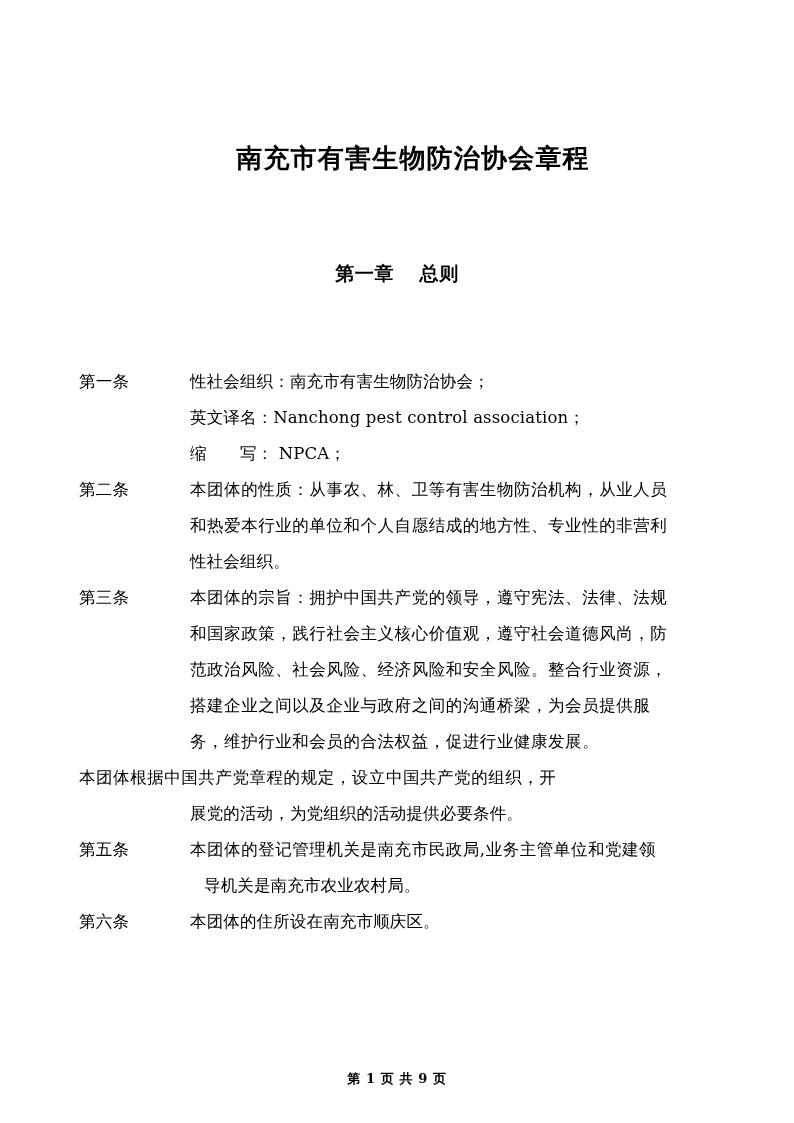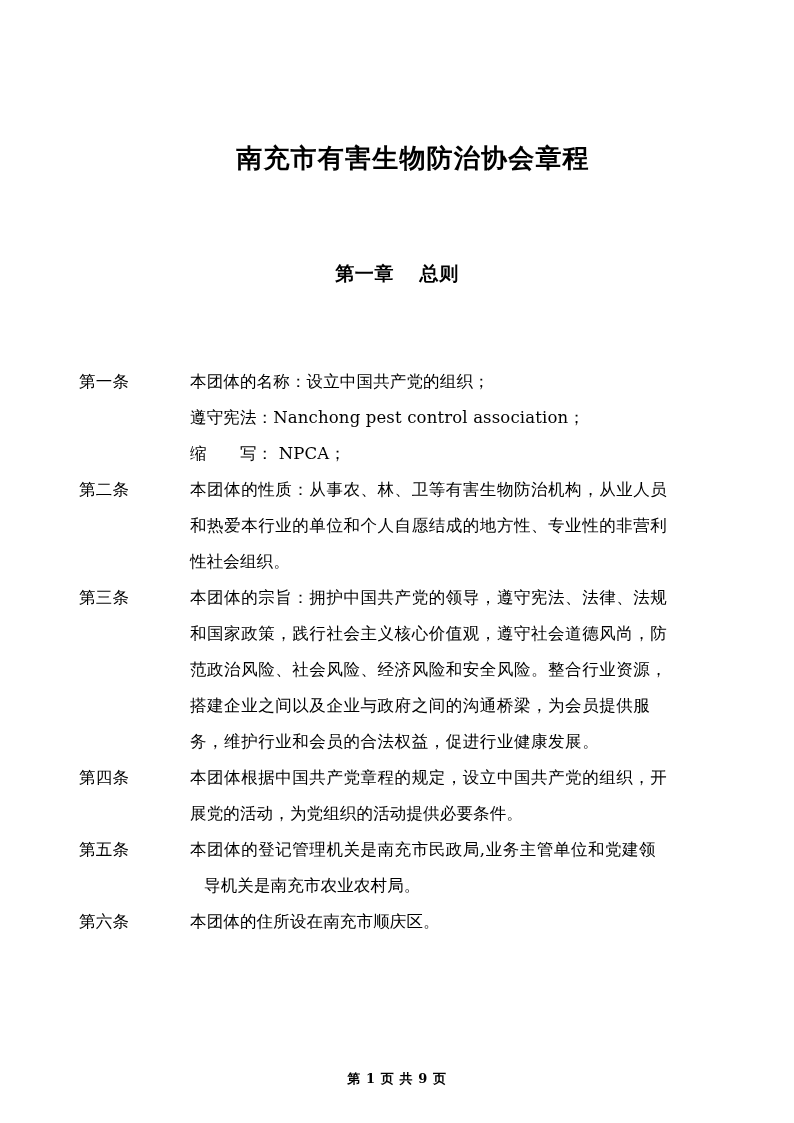--- a/index.html
+++ b/index.html
@@ -132,27 +132,27 @@
   <div class="doc-title">南充市有害生物防治协会章程</div>
 
   <div class="chapter-heading">第一章　 总则</div>
 
   <div class="body-block">
 
     <div class="article">
       <div class="article-row">
         <span class="article-label">第一条</span>
         <span class="article-body">
-          <span class="line">本团体的名称：设立中国共产党的组织；</span>
-        </span>
-      </div>
-      <div class="article-row">
-        <span class="article-label"></span>
-        <span class="article-body">
-          <span class="line en">遵守宪法：Nanchong pest control association；</span>
+          <span class="line">性社会组织：南充市有害生物防治协会；</span>
+        </span>
+      </div>
+      <div class="article-row">
+        <span class="article-label"></span>
+        <span class="article-body">
+          <span class="line en">英文译名：Nanchong pest control association；</span>
         </span>
       </div>
       <div class="article-row">
         <span class="article-label"></span>
         <span class="article-body">
           <span class="line en">缩　　写： NPCA；</span>
         </span>
       </div>
     </div>
 
@@ -205,21 +205,20 @@
       <div class="article-row">
         <span class="article-label"></span>
         <span class="article-body">
           <span class="line wide">务，维护行业和会员的合法权益，促进行业健康发展。</span>
         </span>
       </div>
     </div>
 
     <div class="article">
       <div class="article-row">
-        <span class="article-label">第四条</span>
         <span class="article-body">
           <span class="line wide">本团体根据中国共产党章程的规定，设立中国共产党的组织，开</span>
         </span>
       </div>
       <div class="article-row">
         <span class="article-label"></span>
         <span class="article-body">
           <span class="line">展党的活动，为党组织的活动提供必要条件。</span>
         </span>
       </div>

